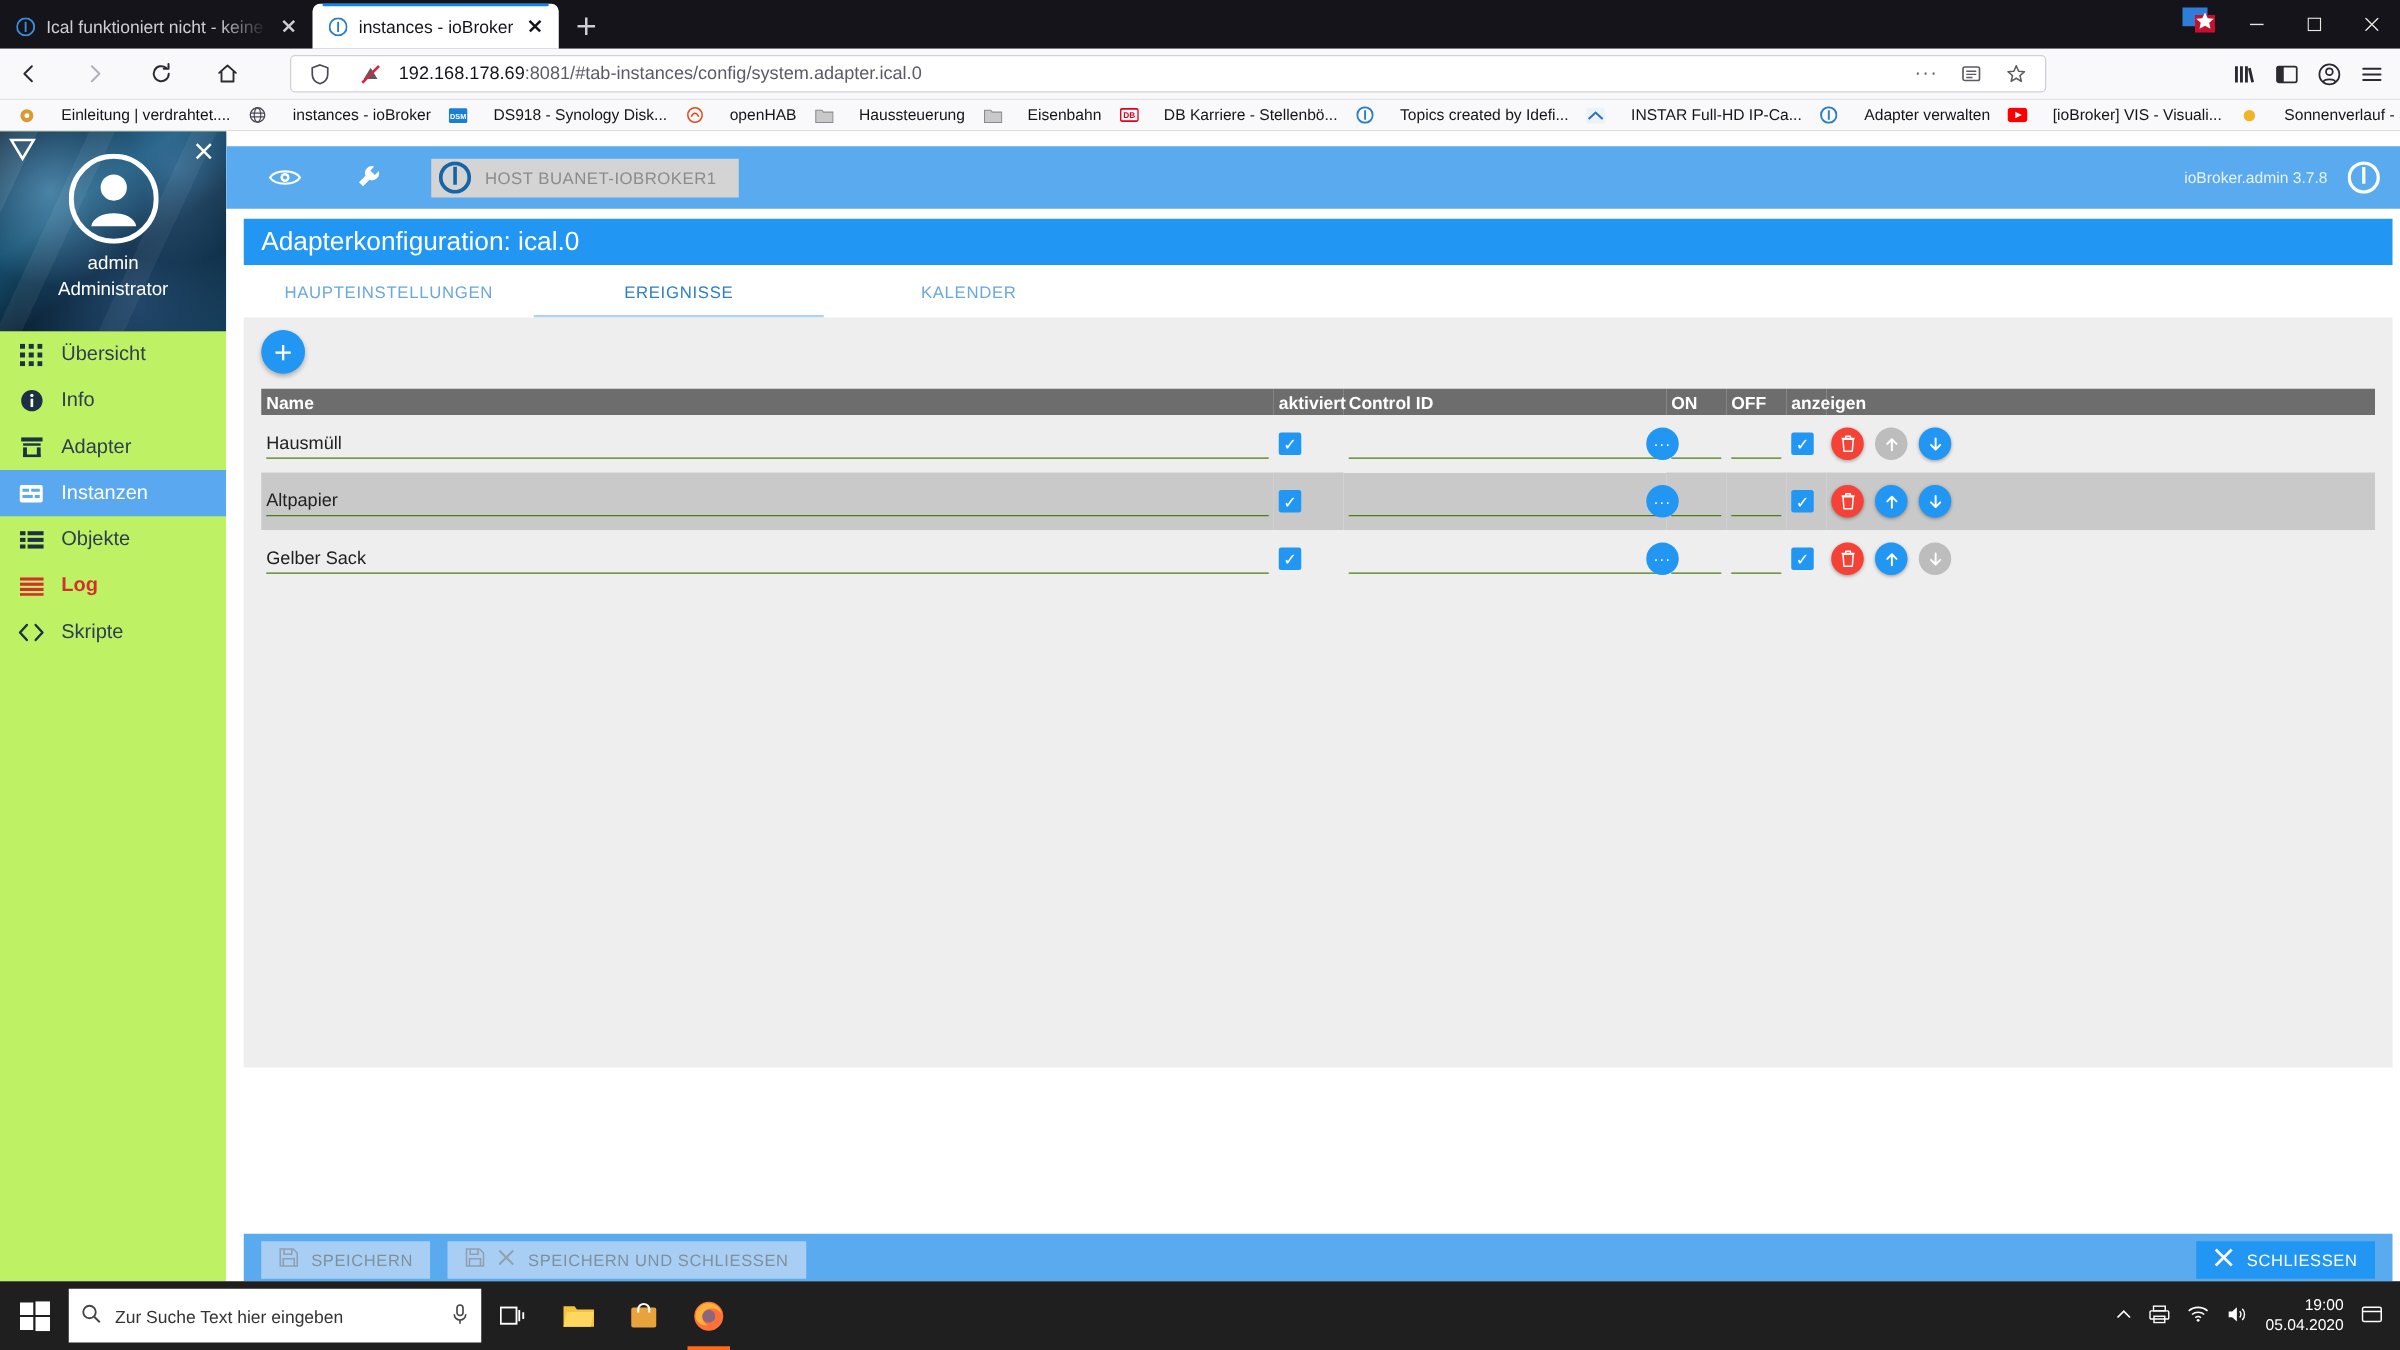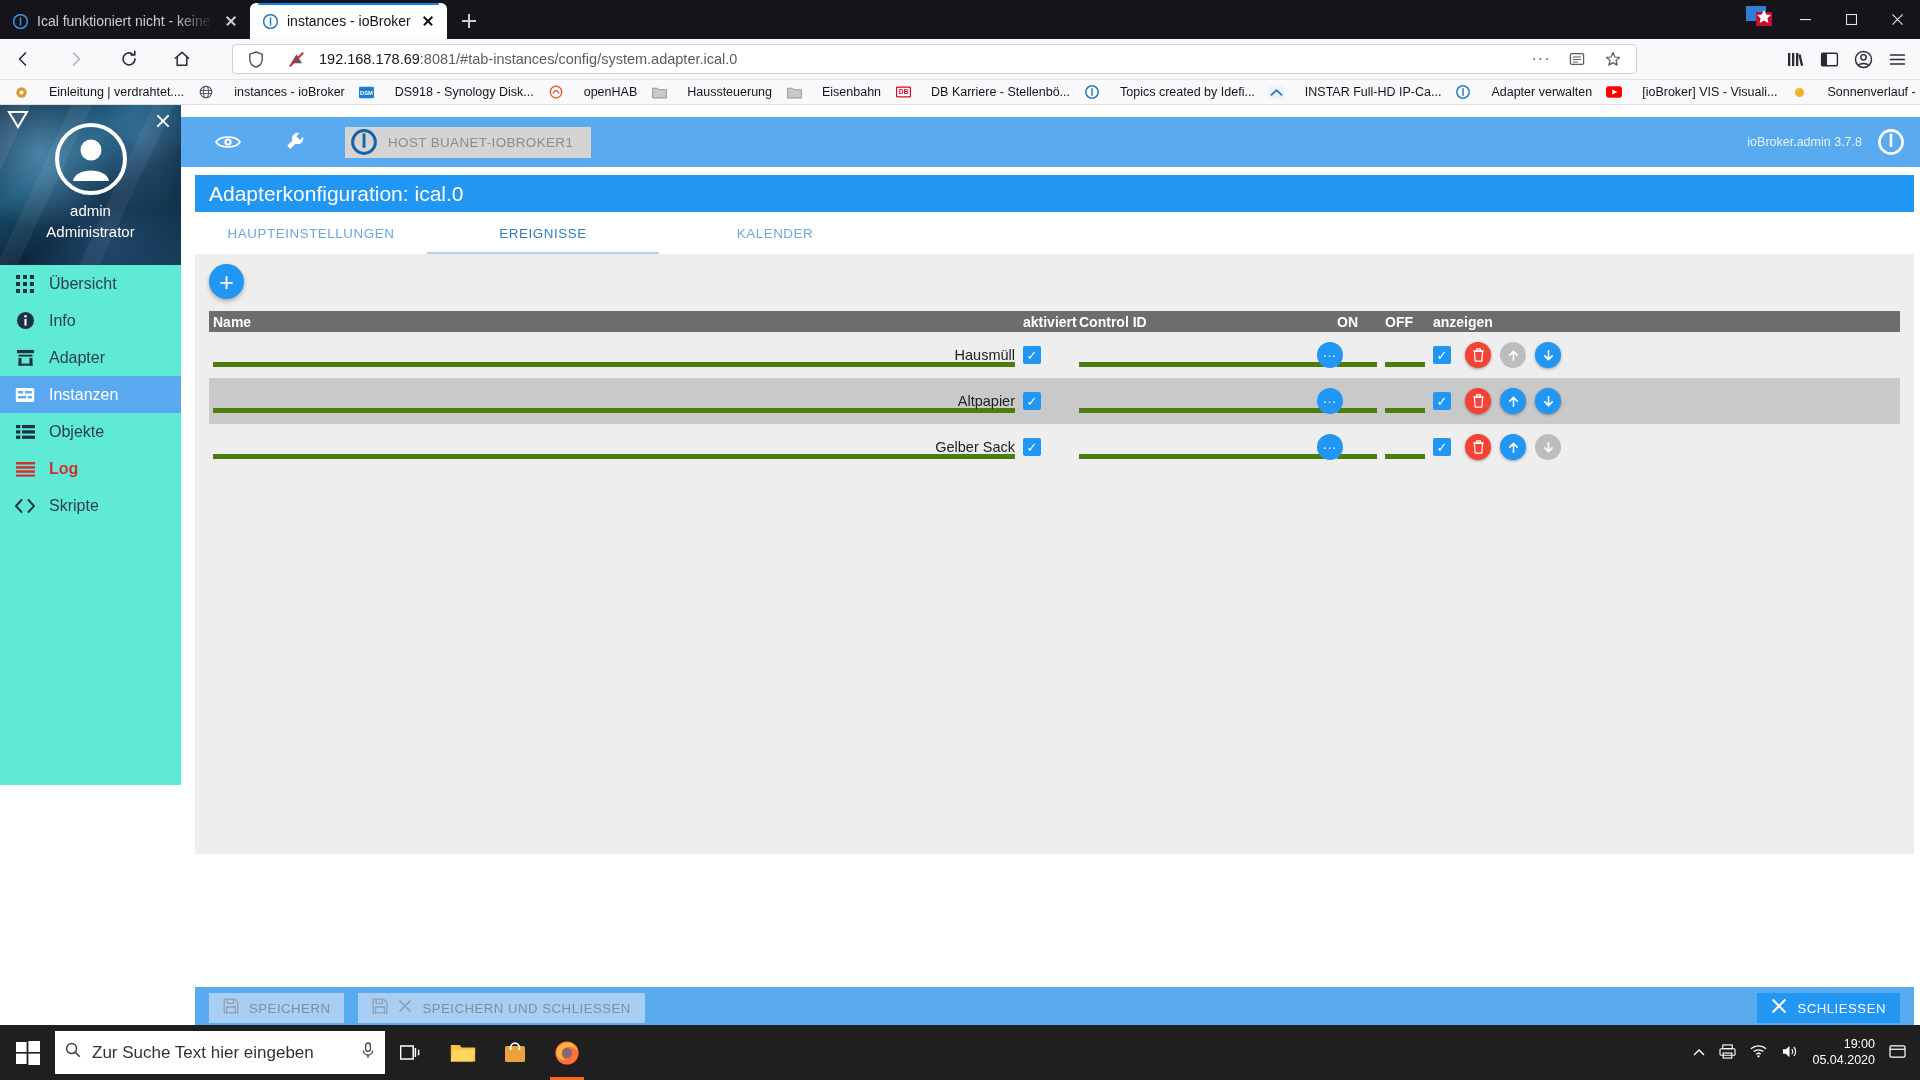--- a/index.html
+++ b/index.html
@@ -88,22 +88,22 @@
   .bm { display:flex; align-items:center; gap:20px; padding: 2px 7px;
     font-size: 12.5px; color:#15141a; white-space: nowrap; flex: 0 0 auto;}
   .bm-ico { width: 16px; height: 16px; flex:0 0 16px; display:flex;
     align-items:center; justify-content:center; }
 
   
   .app { position: absolute; top: 105px; left: 0; width: 1920px; height: 920px;
     background: #fff; overflow: hidden;}
 
   
-  .sidebar { position: absolute; left: 0; top: 0; width: 181px; height: 680px;
-    background: #5eead4; }
+  .sidebar { position: absolute; left: 0; top: 0; width: 181px; height: 920px;
+    background: #bef264; }
   .side-hero {
     position: relative; width: 181px; height: 160px; overflow: hidden;
     background:
       radial-gradient(circle at 22% 30%, rgba(120,180,220,.55), transparent 42%),
       radial-gradient(circle at 78% 18%, rgba(90,150,200,.5), transparent 40%),
       radial-gradient(circle at 60% 85%, rgba(40,80,120,.75), transparent 55%),
       linear-gradient(145deg,#0d2740 0%, #16506f 35%, #0a2236 60%, #123b55 100%);
   }
   .side-hero::after{
     content:""; position:absolute; inset:0;
@@ -162,22 +162,22 @@
     color:#fff; display:flex; align-items:center; justify-content:center;
     font-size: 25px; line-height:0; margin-left: 14px; box-shadow: 0 2px 4px rgba(0,0,0,.3);}
 
   table.evt { width: calc(100% - 28px); margin: 12px 14px 0 14px; border-collapse: collapse;
     table-layout: fixed; }
   table.evt th { background:#6d6d6d; color:#fff; font-size: 14px; text-align:left;
     height: 21px; padding: 0 4px; font-weight:bold; }
   table.evt td { height: 46px; padding: 0 4px; vertical-align: middle; font-size: 14.5px;
     color:#212121; }
   tr.alt td { background:#c9c9c9; }
-  .cell-underline { border-bottom: 5px solid #4d7c0f; height: 24px; display:block;
-    width: 100%; line-height: 24px; text-align: right; }
+  .cell-underline { border-bottom: 1px solid #4d7c0f; height: 24px; display:block;
+    width: 100%; line-height: 24px; }
   .chk { width: 18px; height: 18px; background:#2196f3; border-radius:2px;
     display:flex; align-items:center; justify-content:center; color:#fff;
     font-size: 13px; }
   .dots-btn { width: 26px; height: 26px; border-radius:50%; background:#2196f3;
     color:#fff; display:flex; align-items:center; justify-content:center;
     font-size: 13px; letter-spacing:1px; line-height: 0; padding-bottom:5px;}
   .rbtn { width: 26px; height: 26px; border-radius:50%; display:flex;
     align-items:center; justify-content:center; color:#fff; font-size: 14px;
     box-shadow: 0 1px 3px rgba(0,0,0,.35); }
   .rbtn.del { background:#f44336; }
@@ -194,21 +194,21 @@
   .fbtn .fi { font-size: 16px; color:#8fa0b2; }
   .fbtn.close { margin-left: auto; margin-right: 0; background:#2196f3; color:#fff; }
   .fbtn.close .fi { color:#fff; }
 
   
   .taskbar { position:absolute; left:0; bottom:0; width:1920px; height: 55px;
     background:#1f1f1f; display:flex; align-items:center; }
   .startbtn { width: 55px; height: 55px; display:flex; align-items:center;
     justify-content:center; }
   .searchbox { width: 330px; height: 43px; background:#fff; display:flex;
-    align-items:center; gap: 11px; padding: 0 10px; font-size: 17px; color:#333; }
+    align-items:center; gap: 11px; padding: 0 10px; font-size: 14px; color:#333; }
   .tb-app { width: 52px; height: 55px; display:flex; align-items:center;
     justify-content:center; position:relative; }
   .tb-app.active::after { content:""; position:absolute; bottom:0; left: 9px; right: 9px;
     height: 3px; background:#ff6a1a; }
   .tray { margin-left:auto; display:flex; align-items:center; gap:14px;
     padding-right: 14px; color:#fff; font-size: 13px;}
   .clock { text-align:right; line-height: 1.22; font-size: 12.5px; color:#fff; }
 </style>
 </head>
 <body>

